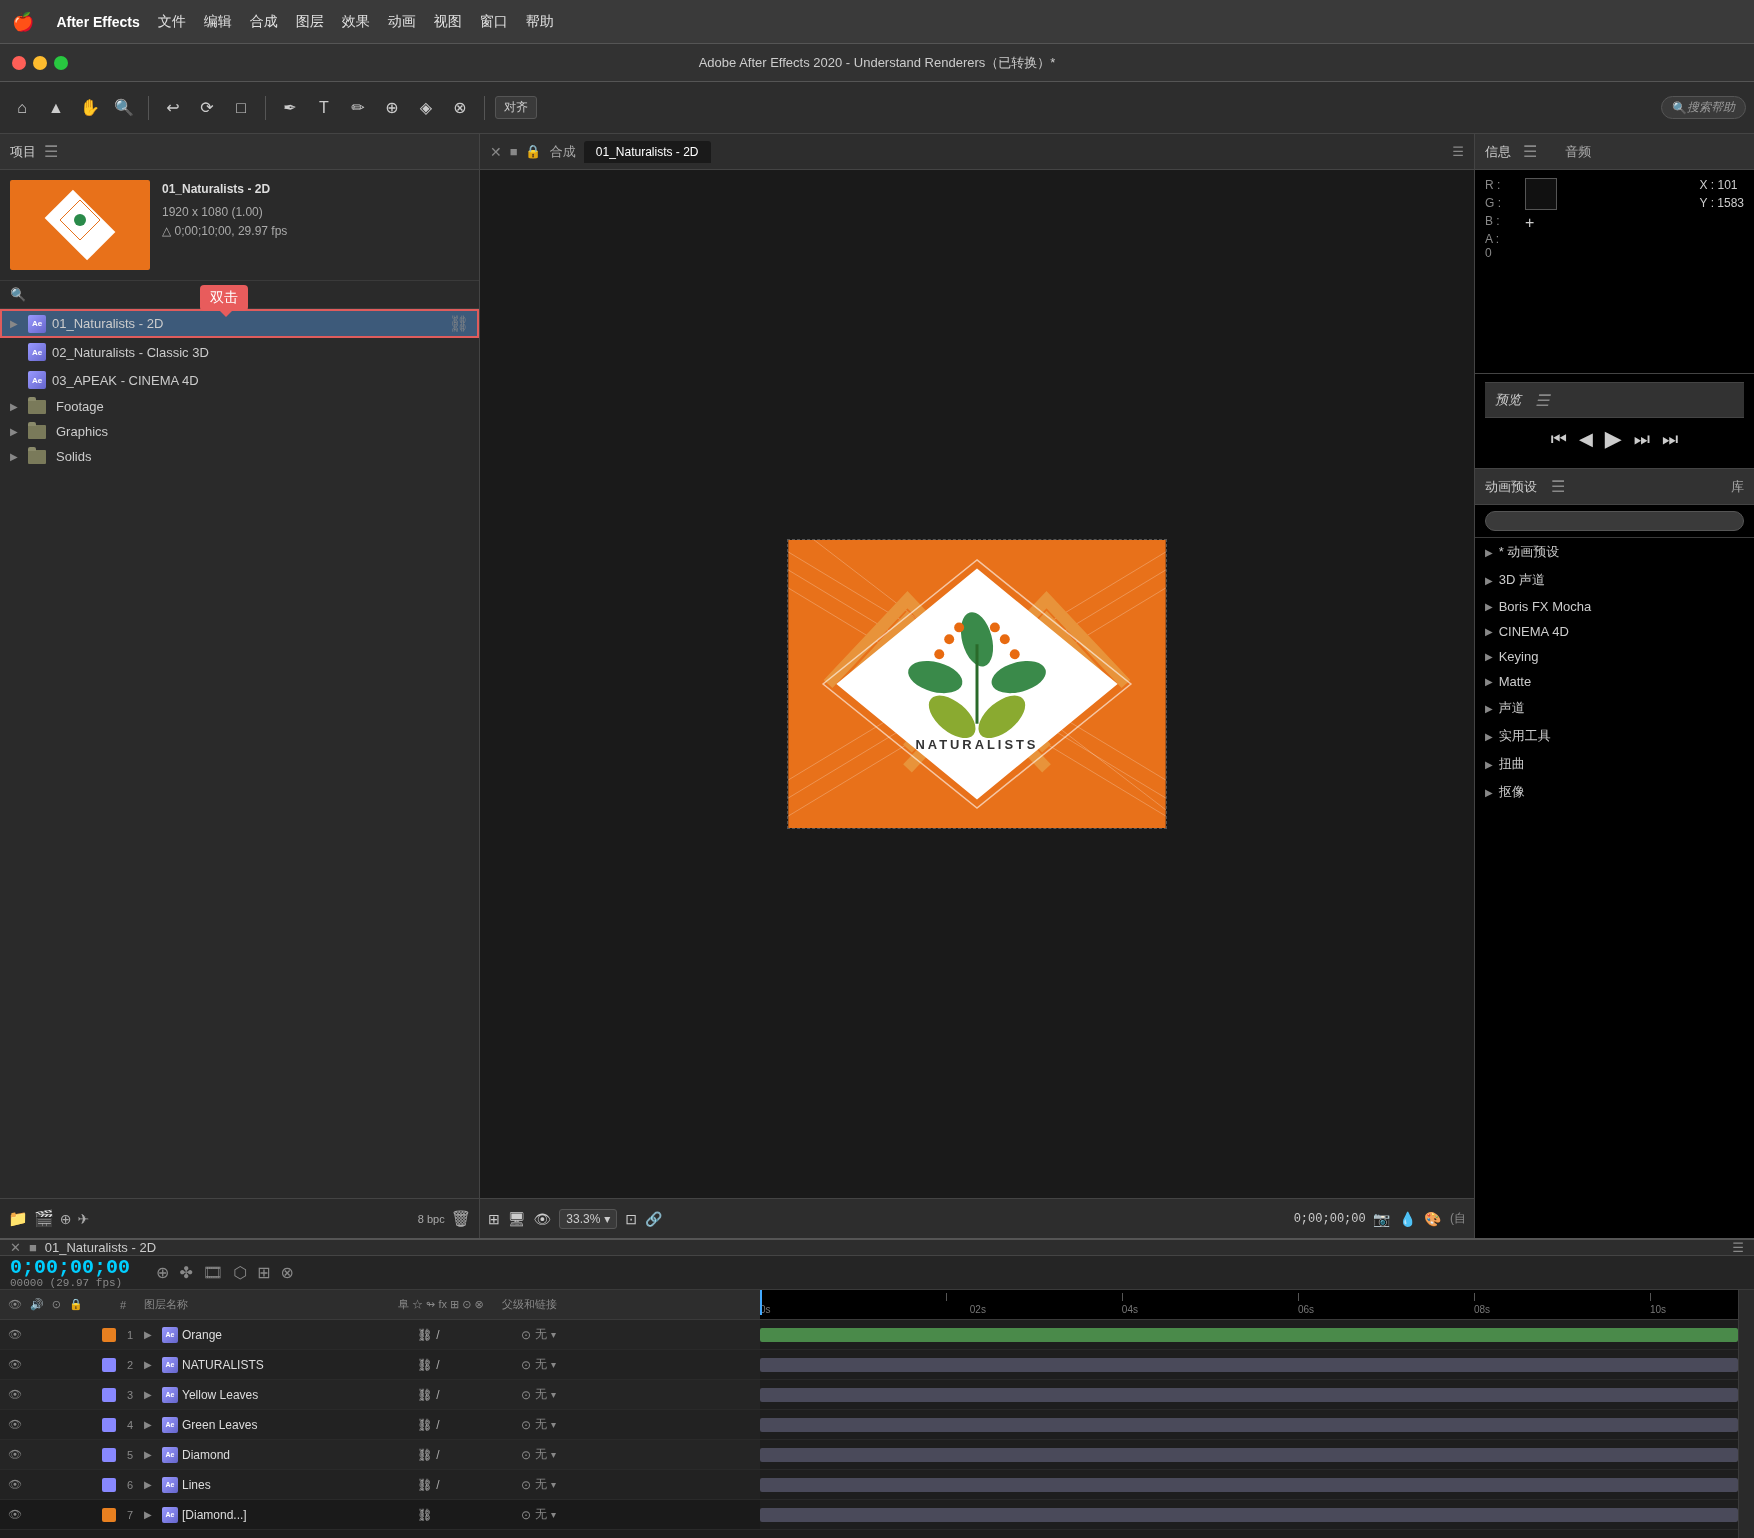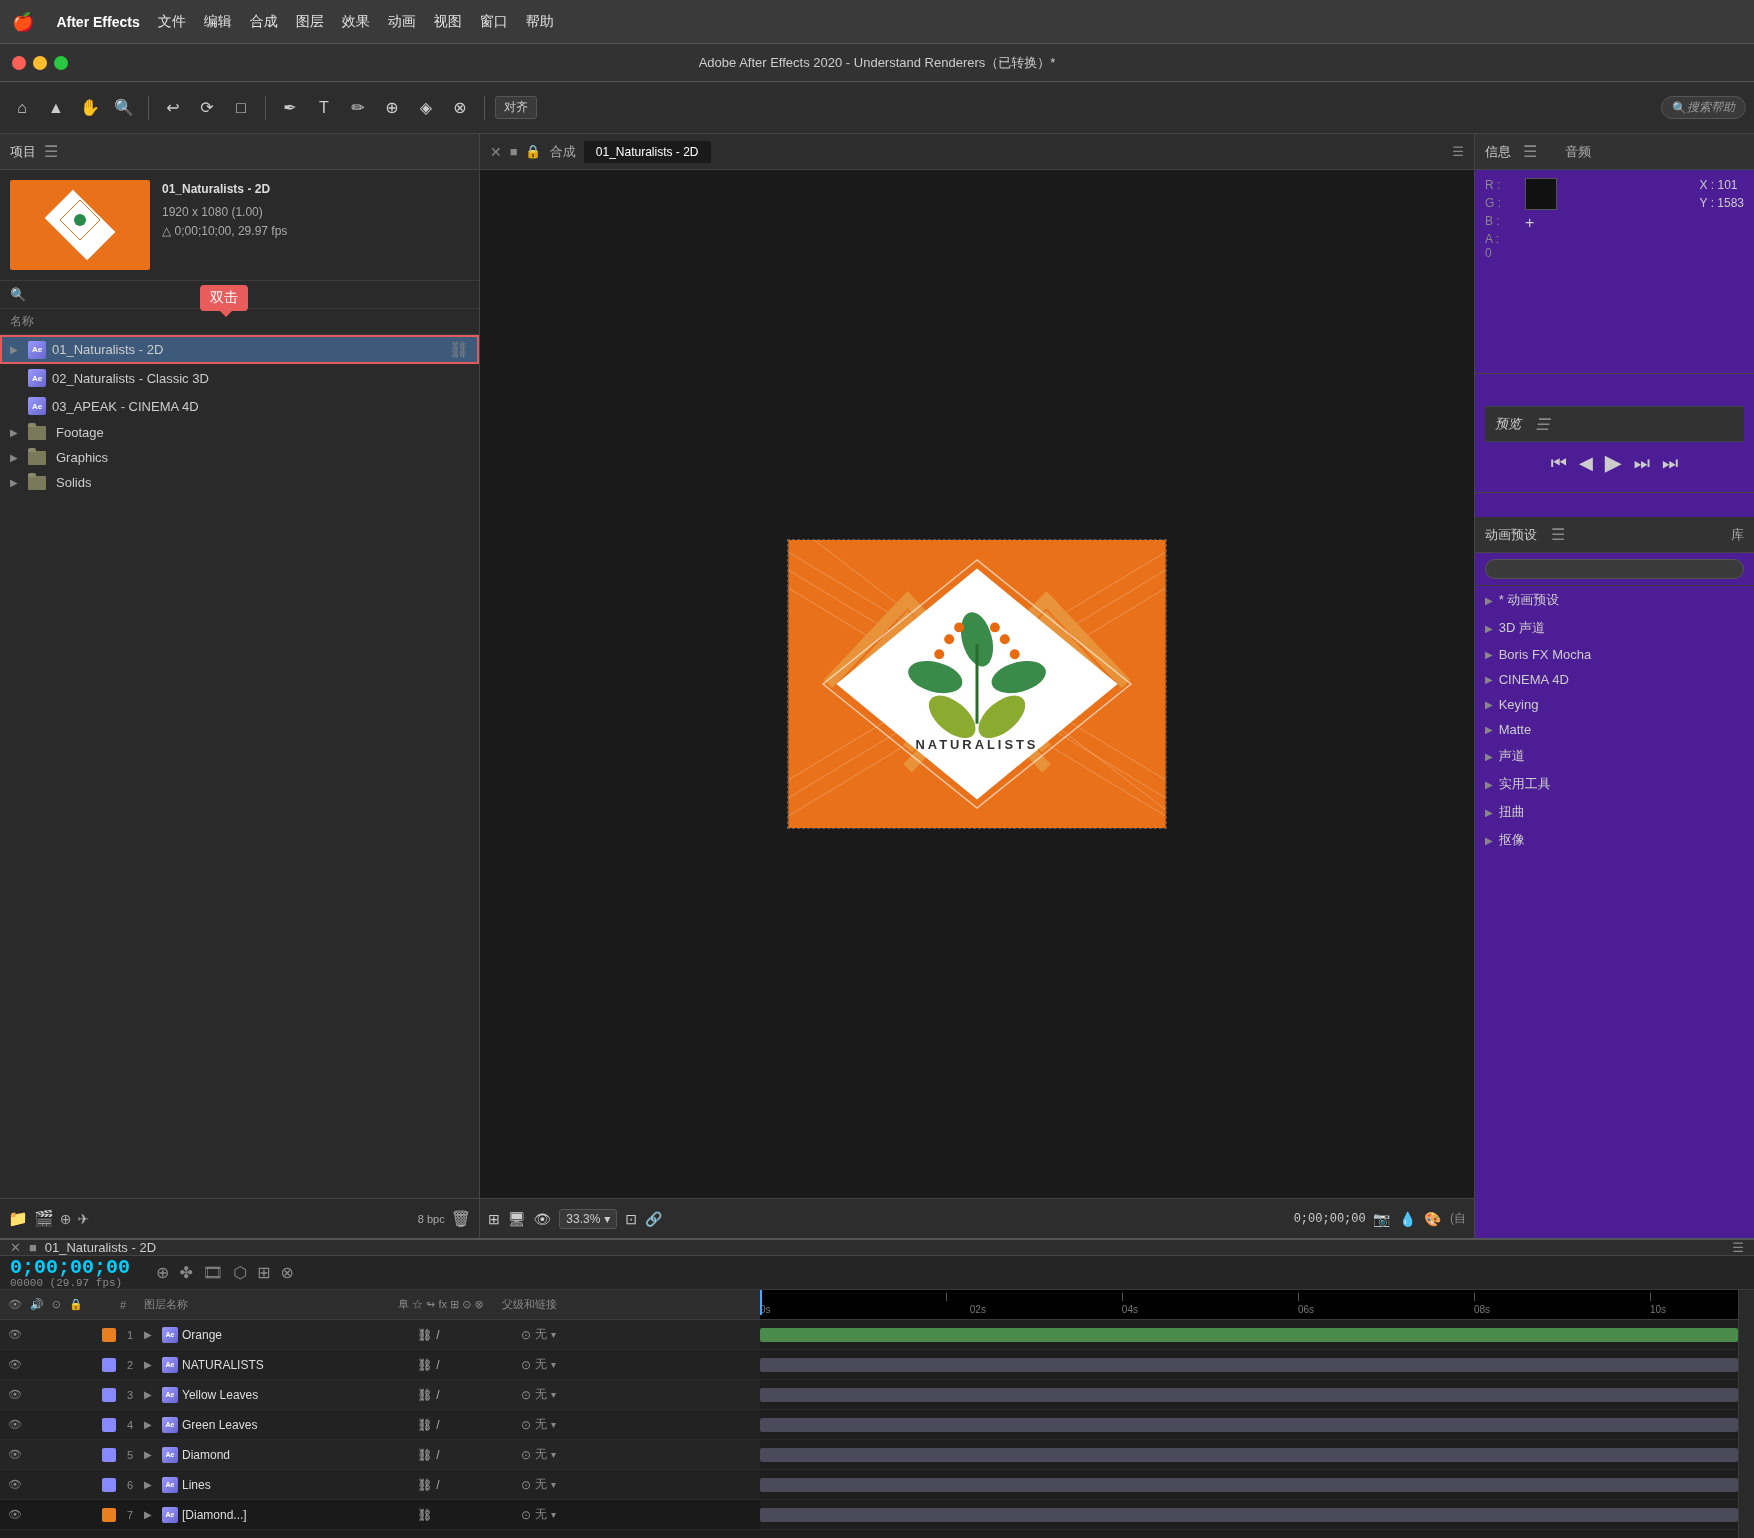--- a/index.html
+++ b/index.html
@@ -364,25 +364,24 @@
     }
     .time-display {
       font-family: 'Courier New', monospace;
       font-size: 12px;
       color: #ccc;
     }
 
     
     .panel-right {
       width: 280px;
-      background: #4c1d95;
+      background: #000000;
       border-left: 1px solid #444;
       display: flex;
       flex-direction: column;
-      gap: 24px;
     }
     .right-top {
       height: 240px;
       border-bottom: 1px solid #444;
     }
     .info-header {
       height: 36px;
       background: #323232;
       display: flex;
       align-items: center;
@@ -779,23 +778,20 @@
     </div>
 
     <div class="project-search" style="position:relative;">
       <span style="color:#888;margin-right:6px;">🔍</span>
       <input type="text" placeholder="" style="background: transparent; border: none; outline: none; color: rgb(204, 204, 204); font-size: 13px; width: 100%;">
 
       <div class="tooltip-bubble">双击</div>
     </div>
 
     <div class="project-list">
-      <div class="project-list-header">
-        <span>名称</span>
-      </div>
 
       <div class="project-item selected">
         <span class="expand-arrow">▶</span>
         <div class="ae-icon">Ae</div>
         <span>01_Naturalists - 2D</span>
         <span class="project-item-link" style="margin-left:auto;">⛓</span>
       </div>
 
       <div class="project-item">
         <span class="expand-arrow"></span>

